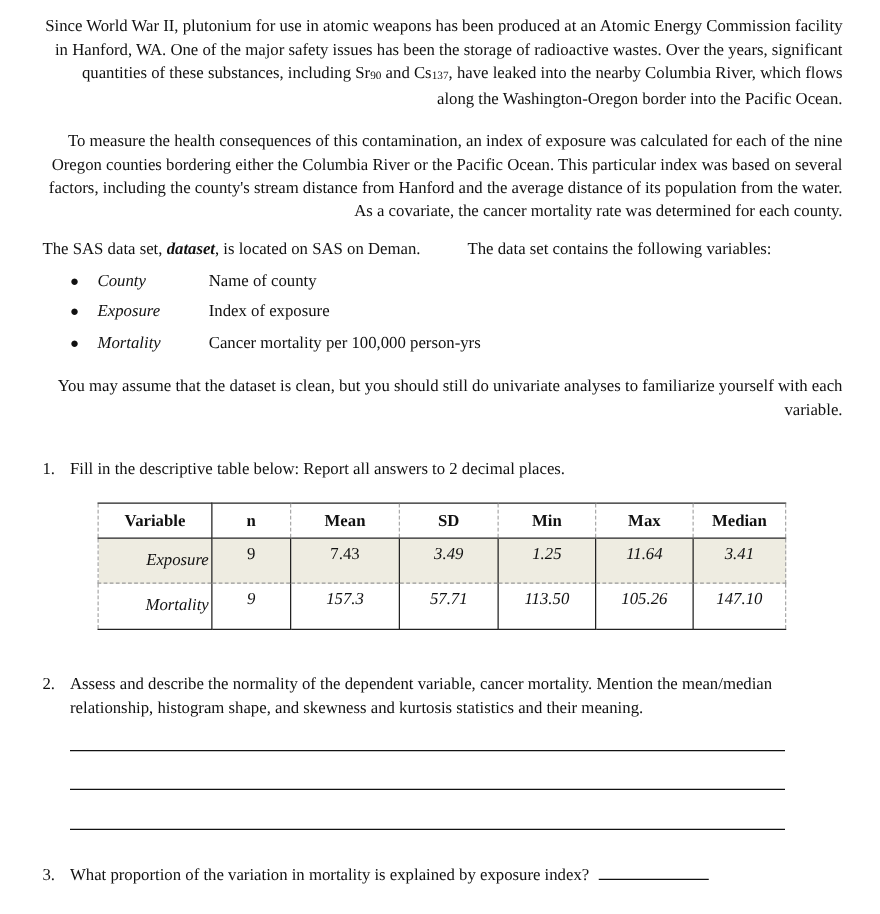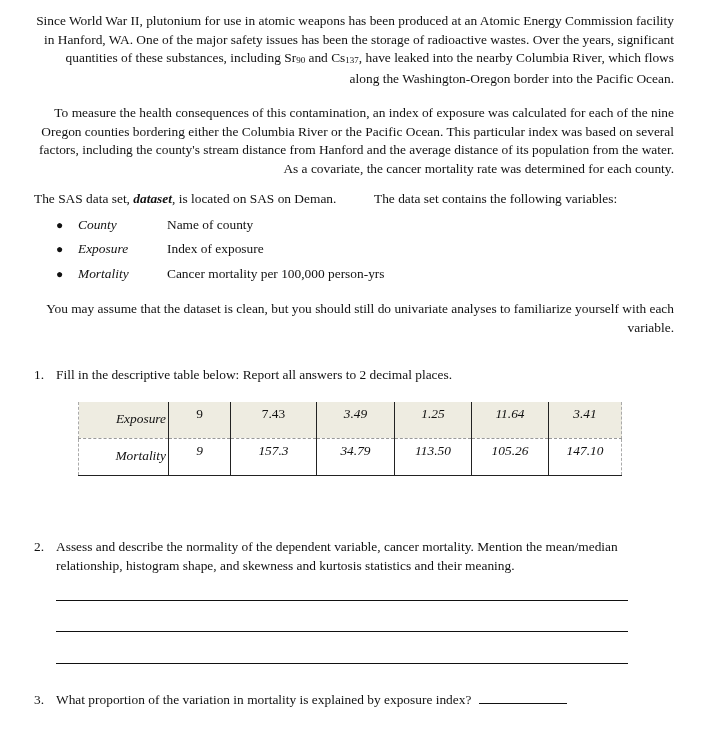--- a/index.html
+++ b/index.html
@@ -66,34 +66,43 @@
 <div class="bullet-row" style="top:217px"><span class="bullet">●</span><span class="var-name">County</span><span>Name of county</span></div>
 <div class="bullet-row" style="top:241px"><span class="bullet">●</span><span class="var-name">Exposure</span><span>Index of exposure</span></div>
 <div class="bullet-row" style="top:266px"><span class="bullet">●</span><span class="var-name">Mortality</span><span>Cancer mortality per 100,000 person-yrs</span></div>
 
 <p id="p3" class="para">You may assume that the dataset is clean, but you should still do univariate analyses to familiarize yourself with each variable.</p>
 
 <div class="q" style="top:367px"><span class="num">1.</span><span>Fill in the descriptive table below: Report all answers to 2 decimal places.</span></div>
 
 <table class="desc">
   <tbody>
+      <tr>
+    <th class="c0 vsolid ldash">Variable</th>
+    <th class="c1 vdash">n</th>
+    <th class="c2 vdash">Mean</th>
+    <th class="c3 vdash">SD</th>
+    <th class="c4 vdash">Min</th>
+    <th class="c5 vdash">Max</th>
+    <th class="c6 vdash">Median</th>
+  </tr>
   <tr class="r-exp">
     <td class="c0 vsolid ldash varcell">Exposure</td>
     <td class="c1 vsolid">9</td>
     <td class="c2 vsolid">7.43</td>
     <td class="c3 vsolid it">3.49</td>
     <td class="c4 vsolid it">1.25</td>
     <td class="c5 vsolid it">11.64</td>
     <td class="c6 vdash it">3.41</td>
   </tr>
   <tr class="r-mort">
     <td class="c0 vsolid ldash varcell">Mortality</td>
     <td class="c1 vsolid it">9</td>
     <td class="c2 vsolid it">157.3</td>
-    <td class="c3 vsolid it">34.79</td>
+    <td class="c3 vsolid it">57.71</td>
     <td class="c4 vsolid it">113.50</td>
     <td class="c5 vsolid it">105.26</td>
     <td class="c6 vdash it">147.10</td>
   </tr>
 </tbody>
   </table>
 
 <div class="q2">
     <span class="num">2.</span>
     <span class="txt">Assess and describe the normality of the dependent variable, cancer mortality. Mention the mean/median relationship, histogram shape, and skewness and kurtosis statistics and their meaning.</span>

